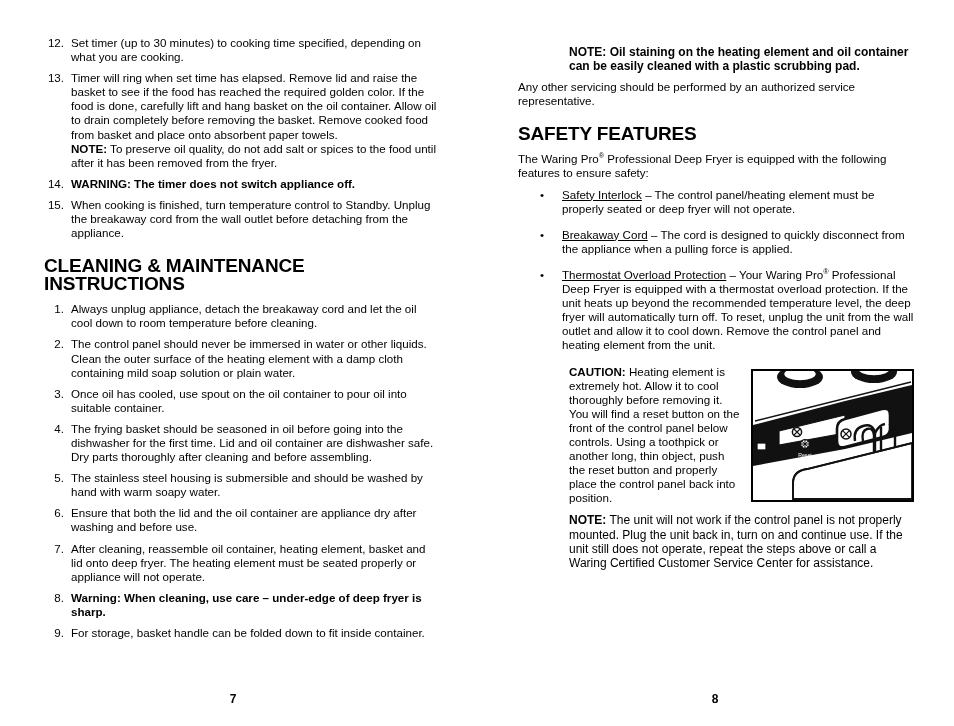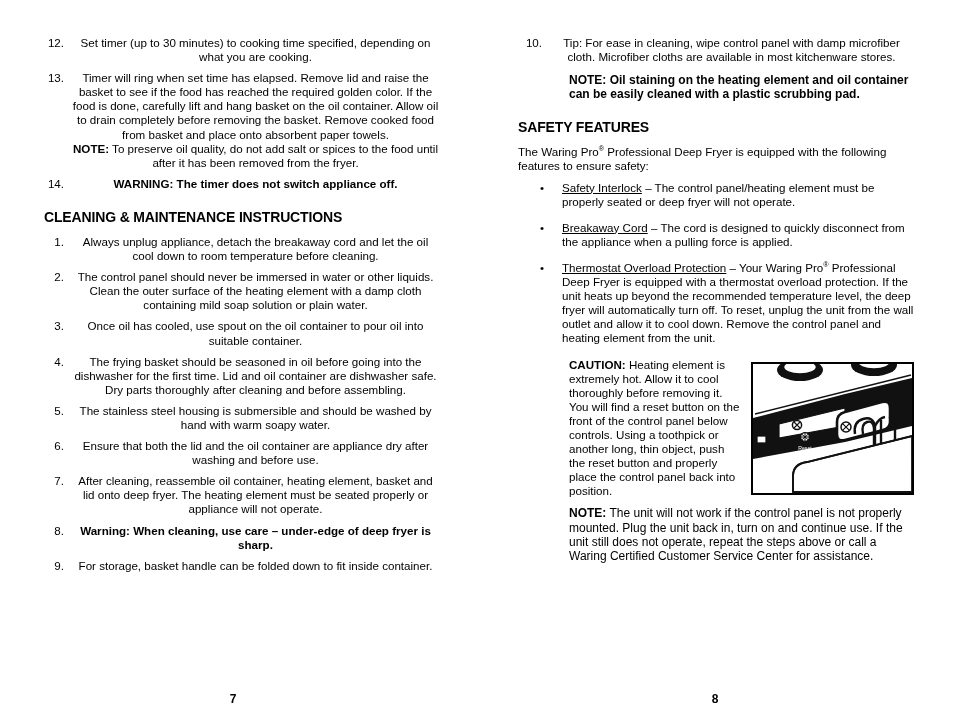--- a/index.html
+++ b/index.html
@@ -37,21 +37,21 @@
     font-size: 11.6px;
     line-height: 14.1px;
   }
   .item .marker {
     flex: 0 0 auto;
     text-align: right;
     padding-right: 7px;
   }
   .num .marker  { width: 20px; }
   .num10 .marker { width: 24px; }
-  .item .body { flex: 1 1 auto; text-align: center; }
+  .item .body { flex: 1 1 auto; }
 
   .bullet-item {
     display: flex;
     align-items: flex-start;
     margin-bottom: 12px;
     font-size: 11.6px;
     line-height: 14.1px;
     padding-left: 22px;
   }
   .bullet-item .marker {
@@ -69,21 +69,21 @@
   }
   .para-indent {
     font-size: 12px;
     line-height: 14.1px;
     margin: 9px 0 7px 0;
     padding-left: 51px;
   }
 
   
   h2.section {
-    font-size: 14px;
+    font-size: 19px;
     font-weight: bold;
     letter-spacing: -0.15px;
     margin: 17px 0 9px 0;
     line-height: 18px;
   }
   .section-right { margin-top: 22px; }
 
   b, .b { font-weight: bold; }
   .u { text-decoration: underline; }
   sup {
@@ -143,20 +143,24 @@
     <div class="item num">
       <span class="marker">13.</span>
       <span class="body"><span>Timer will ring when set time has elapsed. Remove lid and raise the basket to see if the food has reached the required golden color. If the food is done, carefully lift and hang basket on the oil container. Allow oil to drain completely before removing the basket. Remove cooked food from basket and place onto absorbent paper towels.</span><br><b>NOTE:</b><span> To preserve oil quality, do not add salt or spices to the food until after it has been removed from the fryer.</span></span>
     </div>
 
     <div class="item num">
       <span class="marker">14.</span>
       <span class="body b">WARNING: The timer does not switch appliance off.</span>
     </div>
 
+    <div class="item num">
+      <span class="marker">15.</span>
+      <span class="body">When cooking is finished, turn temperature control to Standby. Unplug the breakaway cord from the wall outlet before detaching from the appliance.</span>
+    </div>
 
     <h2 class="section">CLEANING &amp; MAINTENANCE INSTRUCTIONS</h2>
 
     <div class="item num">
       <span class="marker">1.</span>
       <span class="body">Always unplug appliance, detach the breakaway cord and let the oil cool down to room temperature before cleaning.</span>
     </div>
     <div class="item num">
       <span class="marker">2.</span>
       <span class="body">The control panel should never be immersed in water or other liquids. Clean the outer surface of the heating element with a damp cloth containing mild soap solution or plain water.</span>
@@ -187,27 +191,24 @@
     </div>
     <div class="item num">
       <span class="marker">9.</span>
       <span class="body">For storage, basket handle can be folded down to fit inside container.</span>
     </div>
 
   </div>
 
   <div class="col col-right">
 
-    <div class="item num10">
-      <span class="marker">10.</span>
-      <span class="body">Tip: For ease in cleaning, wipe control panel with damp microfiber cloth. Microfiber cloths are available in most kitchenware stores.</span>
-    </div>
 
     <div class="para-indent b">NOTE: Oil staining on the heating element and oil container can be easily cleaned with a plastic scrubbing pad.</div>
 
+    <div class="para">Any other servicing should be performed by an authorized service representative.</div>
 
     <h2 class="section section-right">SAFETY FEATURES</h2>
 
     <div class="para"><span>The Waring Pro</span><sup>®</sup><span> Professional Deep Fryer is equipped with the following features to ensure safety:</span></div>
 
     <div class="bullet-item">
       <span class="marker">•</span>
       <span class="body"><span class="u">Safety Interlock</span><span> – The control panel/heating element must be properly seated or deep fryer will not operate.</span></span>
     </div>
 

